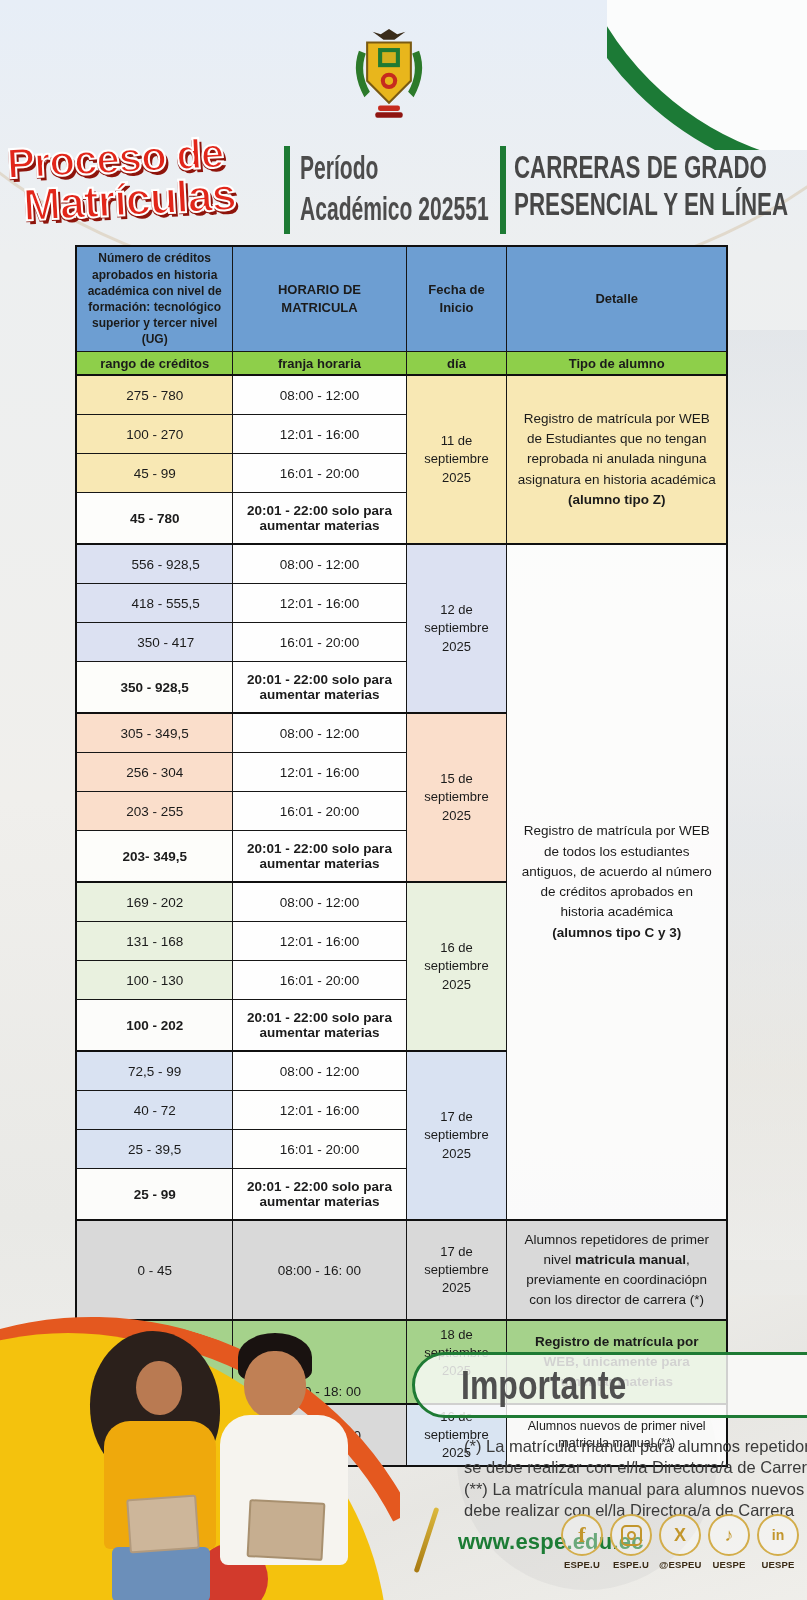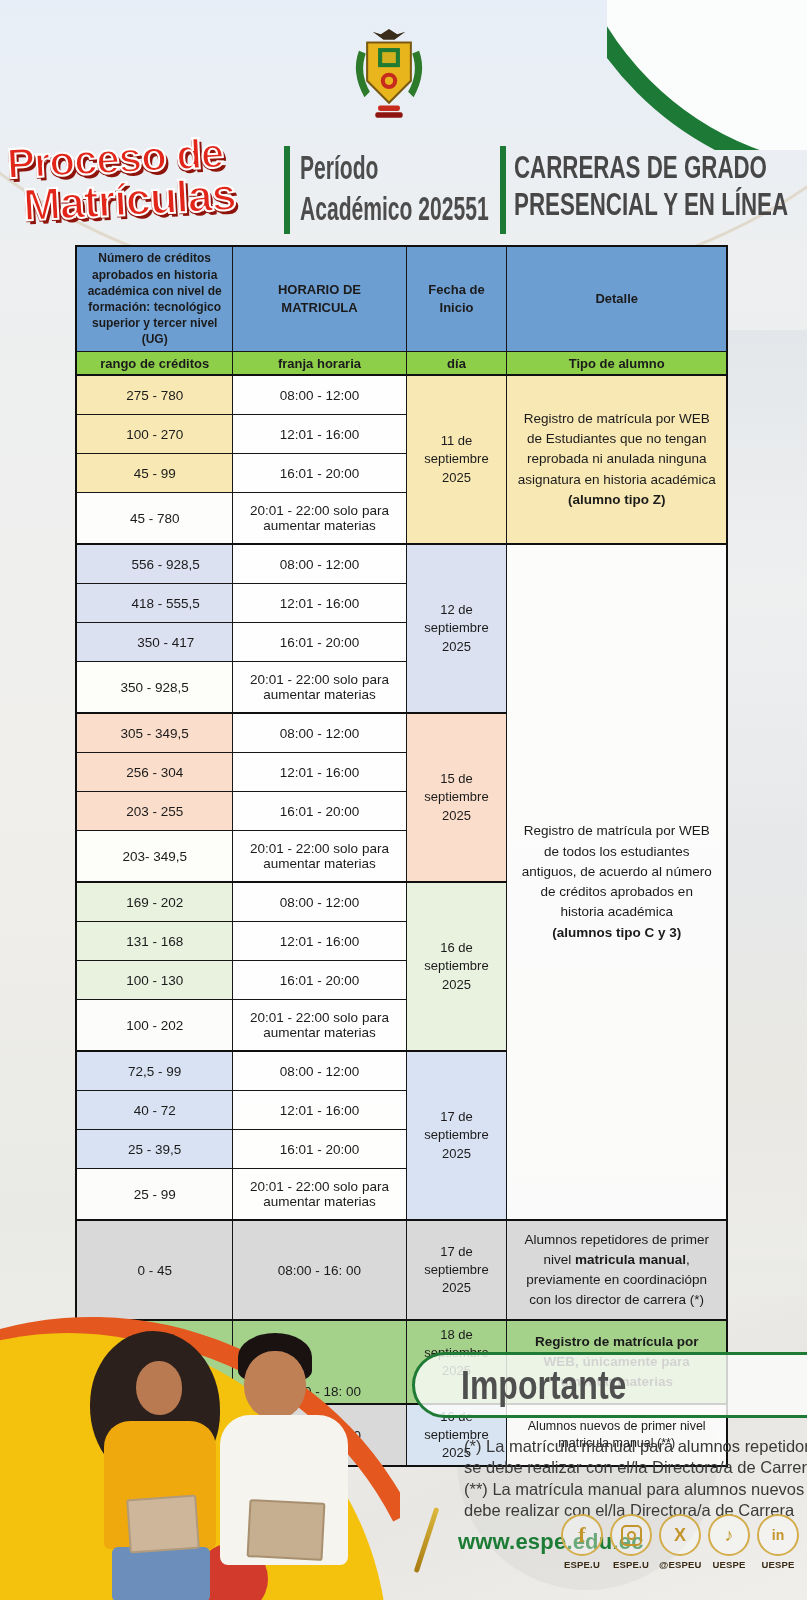--- a/index.html
+++ b/index.html
@@ -49,21 +49,21 @@
   .tbl{position:absolute;left:75px;top:245px;}
   table{border-collapse:collapse;table-layout:fixed;width:653px;border:2.6px solid #101010;}
   td,th{border:1.5px solid #161616;padding:2px 6px;text-align:center;vertical-align:middle;color:#1b1b1b;}
   .thead th{background:#6d9ed2;font-weight:bold;font-size:13px;line-height:1.35;height:100px;}
   .thead th.h1{font-size:12px;}
   .subhead td{background:#8ecf4a;font-weight:bold;font-size:13px;height:20px;padding:1px;}
   tr.r34>td{height:34px;} tr.r46>td{height:46px;}
   .gtop td{border-top:2.4px solid #101010;}
   .range{font-size:13.5px;}
   .time{background:rgba(255,255,255,.92);font-size:13.5px;}
-  .boldrow td{font-weight:normal;}
+  .boldrow td{font-weight:bold;}
   .boldrow .range{background:rgba(253,253,251,.95);}
   .bg-g0{background:#f8e8b4;} .bg-g1{background:#dce1f2;padding-left:28px;} .bg-g2{background:#fadecb;}
   .bg-g3{background:#e9f1df;} .bg-g4{background:#d9e2f2;}
   .date{font-size:13px;line-height:1.4;padding:2px 4px;}
   .detail{font-size:13.5px;line-height:1.5;padding:4px 10px;}
   .detail b{display:block;}
   .detail.inlineb b{display:inline;}
   .detail.merged{background:rgba(255,255,255,.78);}
   tr.sgray>td{background:#d9d9d9;height:90px;}
   tr.sgreen>td{background:#a5d28b;height:74px;}

